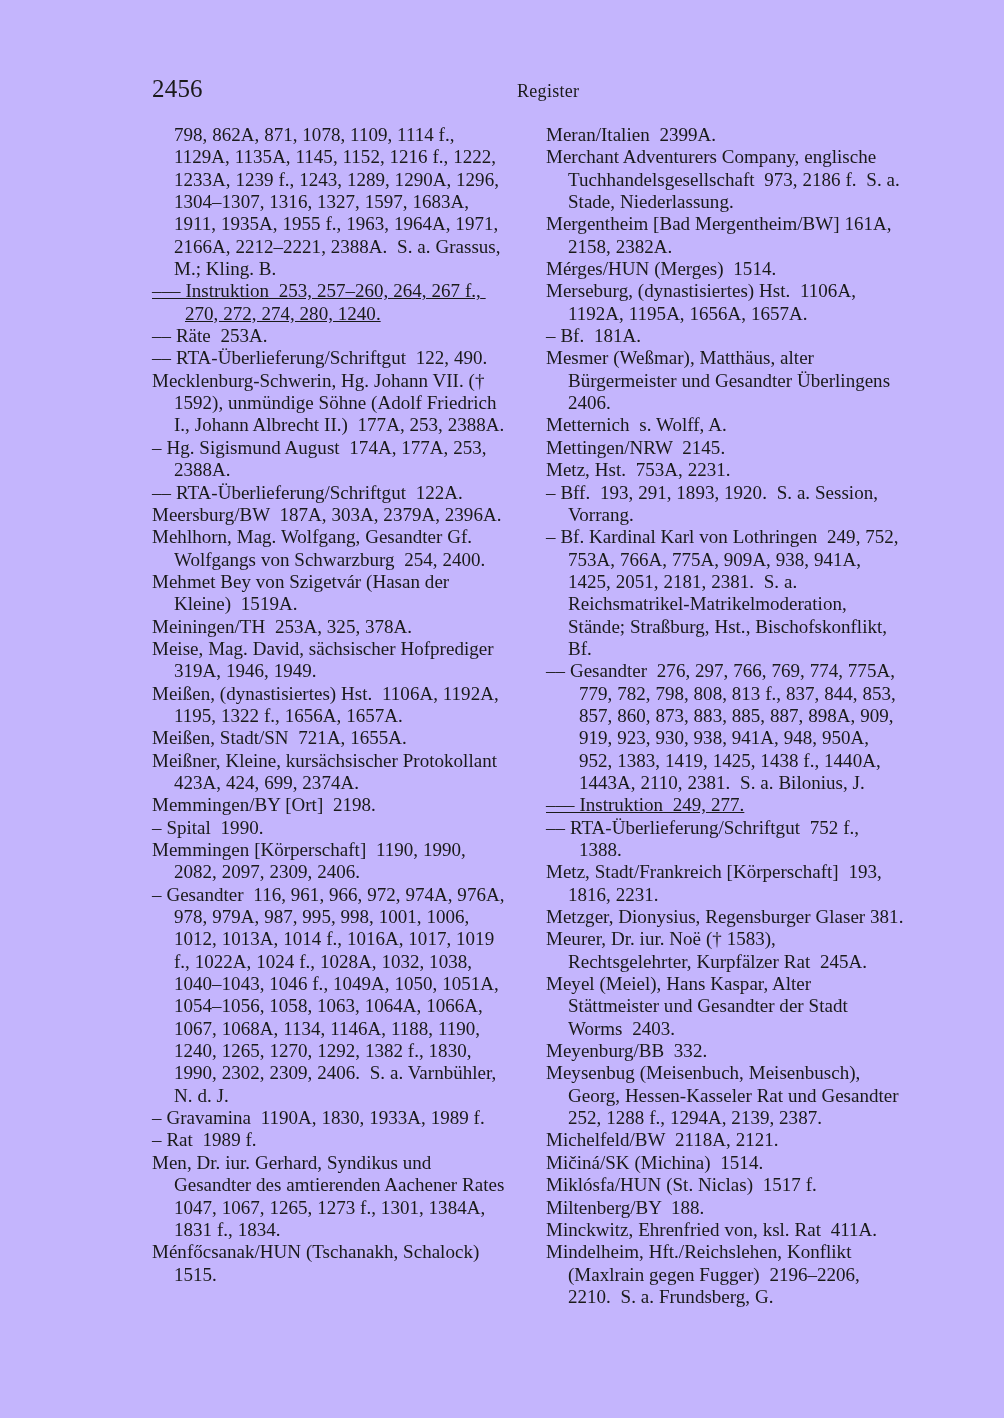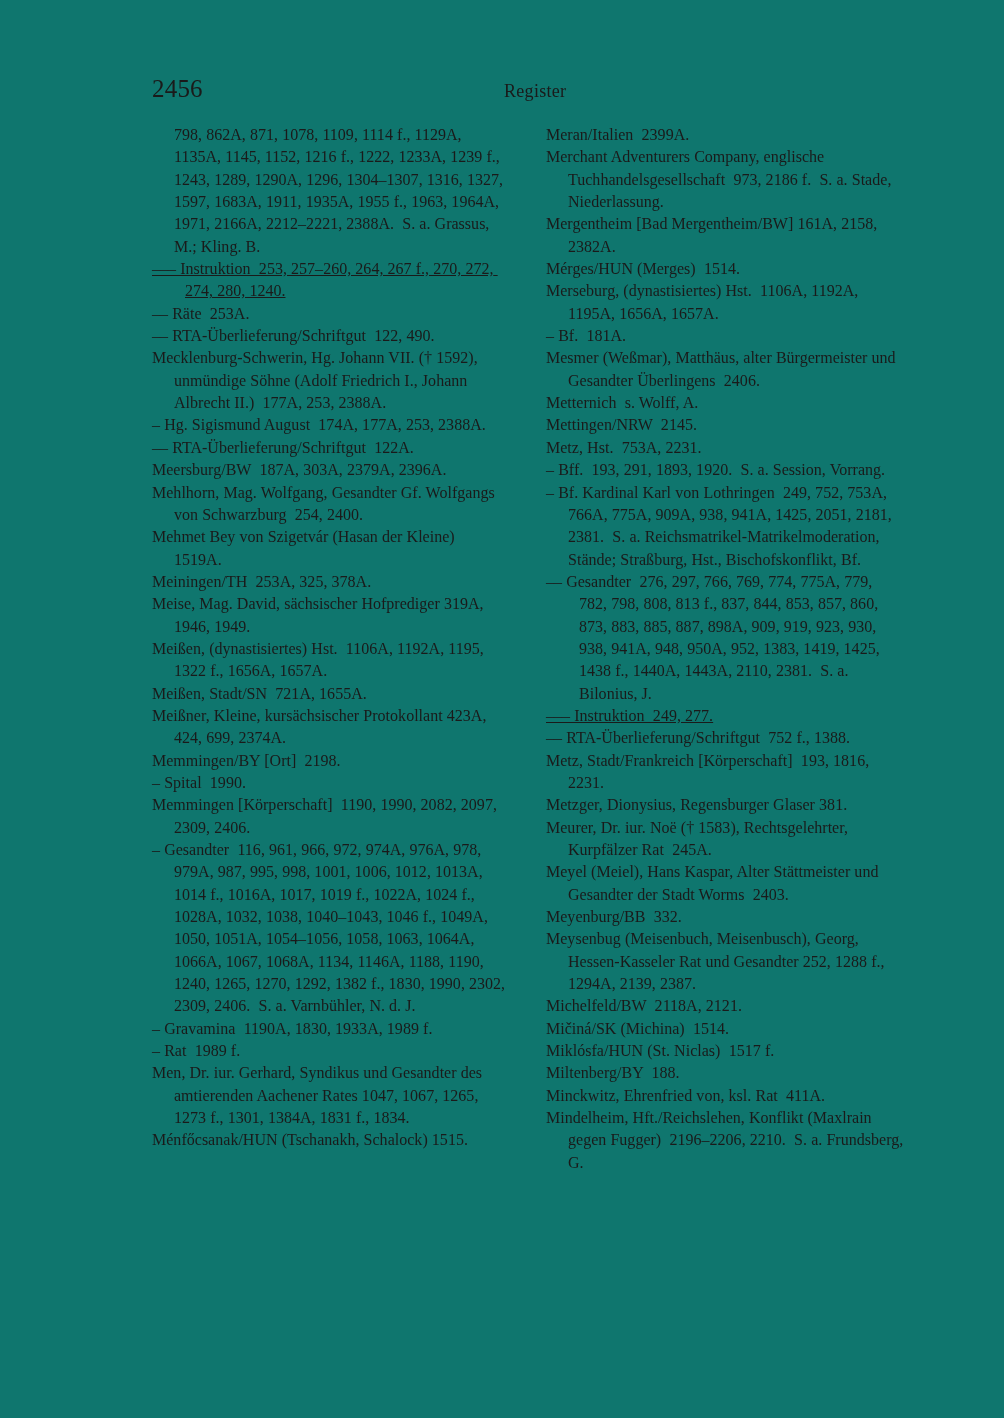--- a/index.html
+++ b/index.html
@@ -4,21 +4,21 @@
 <style>
   html, body {
     margin: 0;
     padding: 0;
     background: #ffffff;
   }
   .page {
     position: relative;
     width: 1004px;
     height: 1418px;
-    background: #0f766e;
+    background: #c4b5fd;
     font-family: "Liberation Serif", "DejaVu Serif", serif;
     color: #1a1a1a;
     overflow: hidden;
     box-sizing: border-box;
   }
 
   
   .runhead {
     position: absolute;
     top: 74px;
@@ -29,21 +29,21 @@
   .runhead .folio {
     position: absolute;
     left: 0;
     top: 0;
     font-size: 25px;
     line-height: 30px;
     letter-spacing: 0.2px;
   }
   .runhead .title {
     position: absolute;
-    left: 352px;
+    left: 365px;
     top: 4px;
     font-size: 18px;
     line-height: 26px;
     letter-spacing: 0.3px;
   }
 
   
   .columns {
     position: absolute;
     top: 124px;
@@ -51,21 +51,21 @@
     width: 752px;
     display: flex;
     gap: 36px;
   }
   .col {
     width: 358px;
     flex: 0 0 358px;
   }
 
   .entry {
-    font-size: 16px;
+    font-size: 19px;
     line-height: 22.35px;
     margin: 0;
     text-indent: -0.0px;
     padding-left: 22px;
     white-space: pre-wrap;
     word-spacing: 0.1px;
     letter-spacing: 0.02px;
   }
   
   .entry.main {

